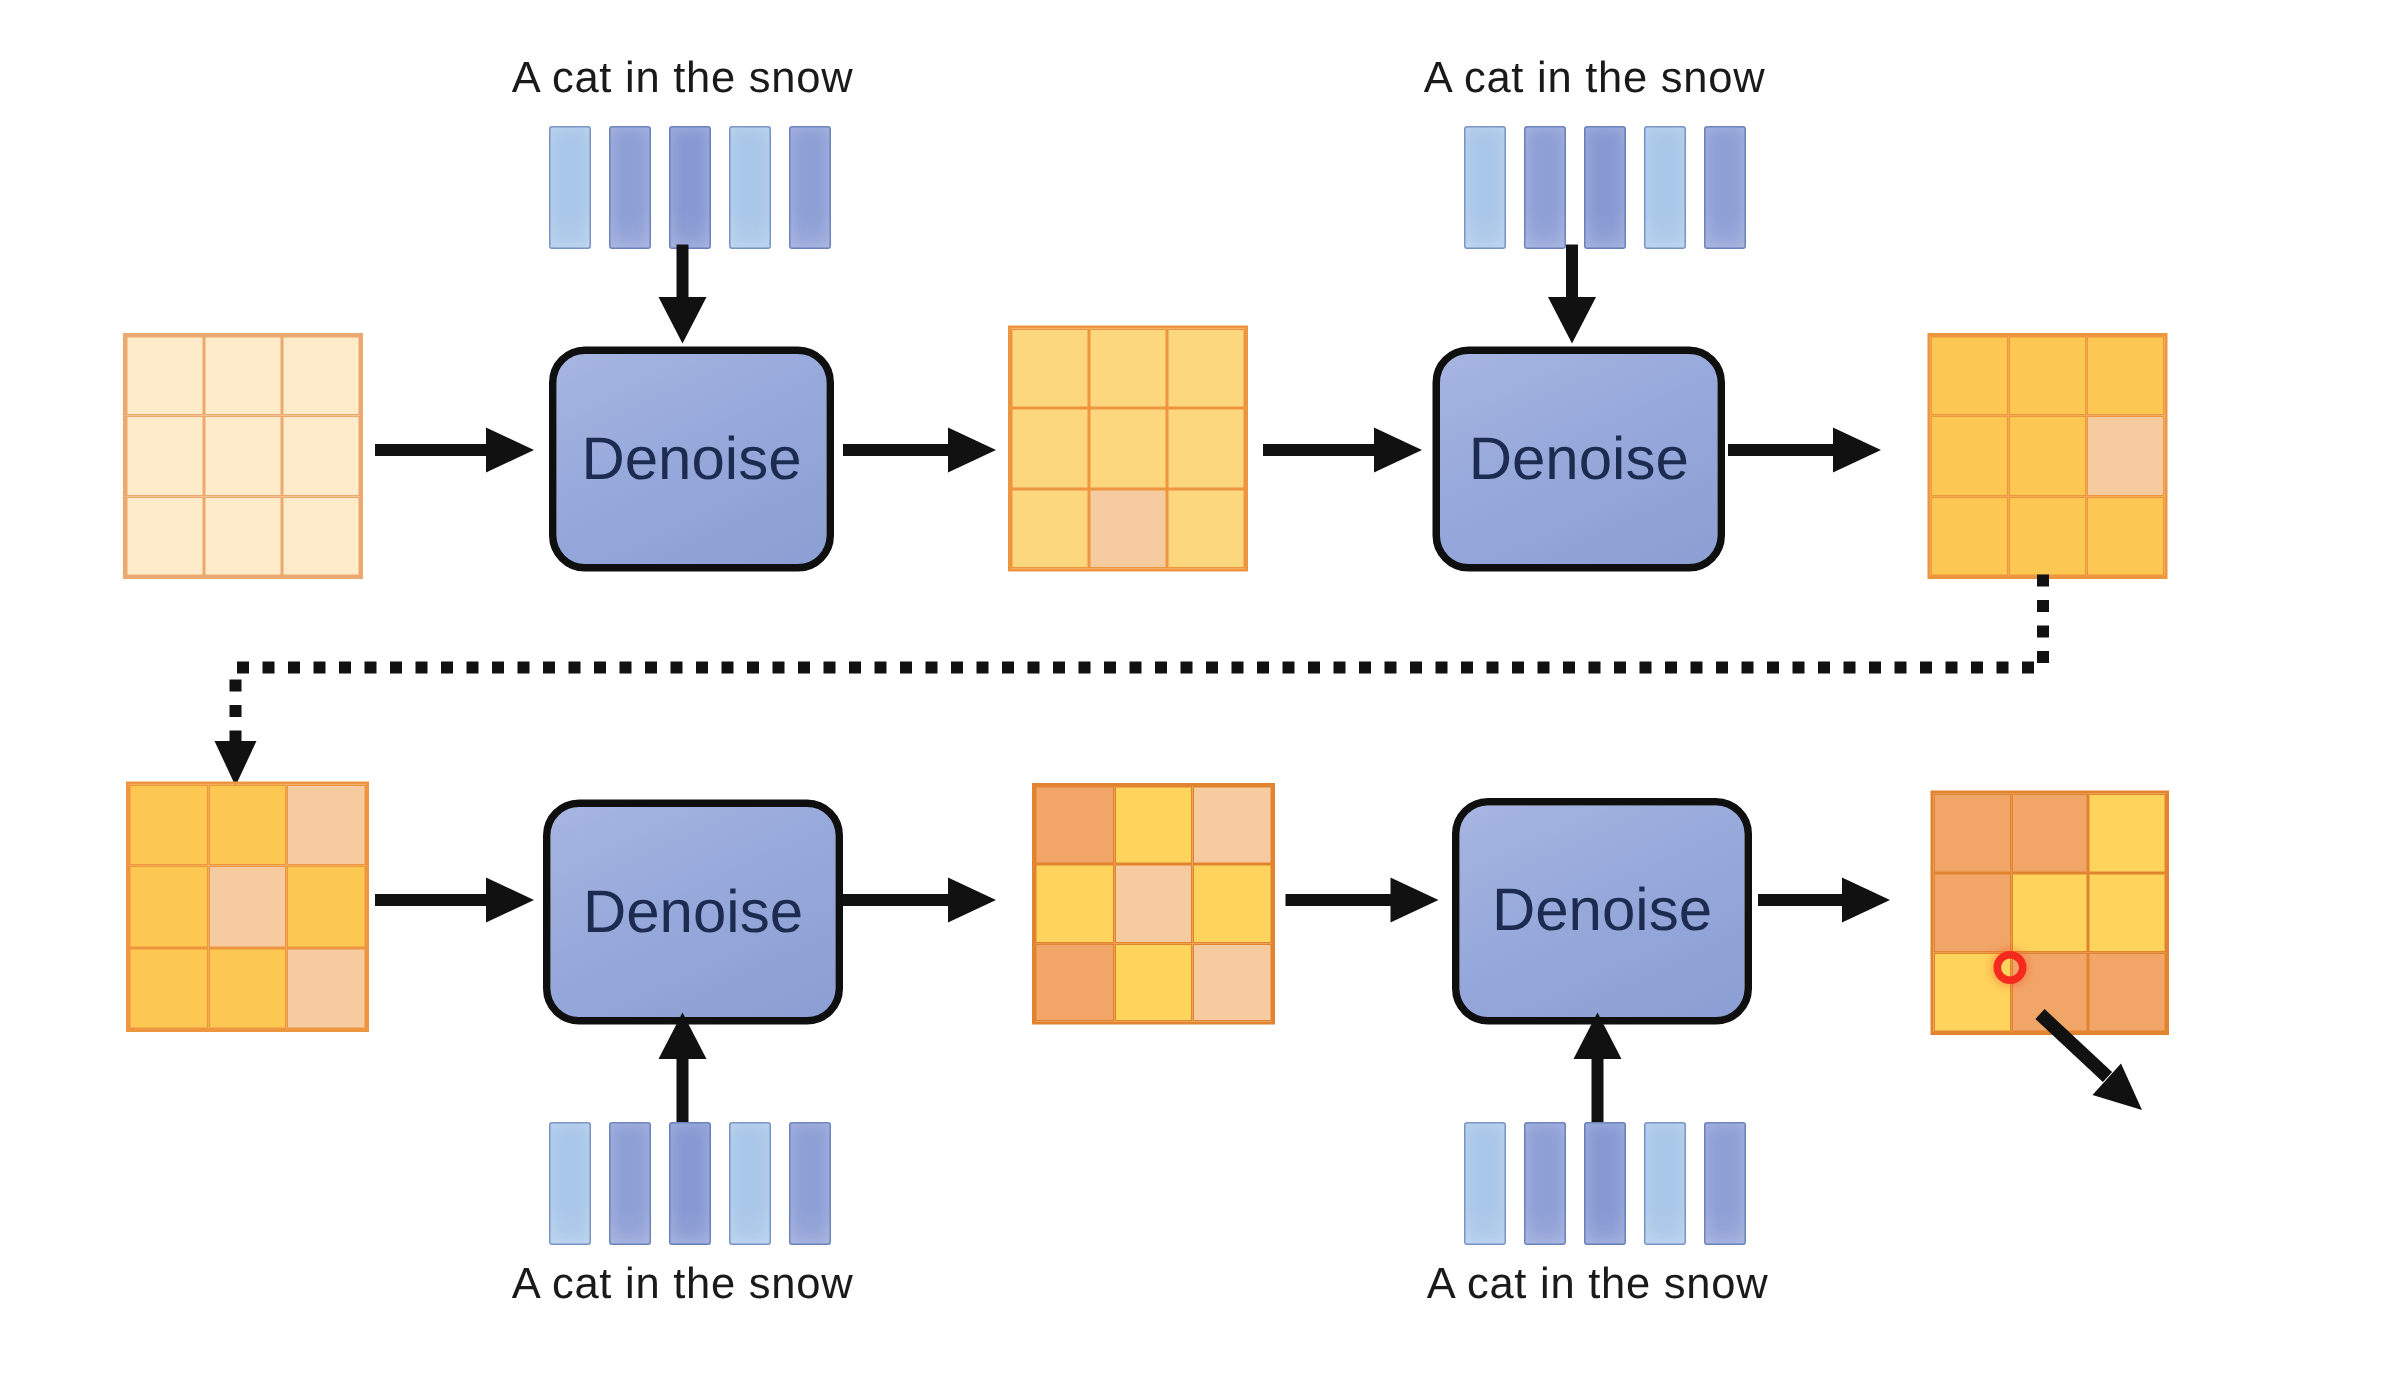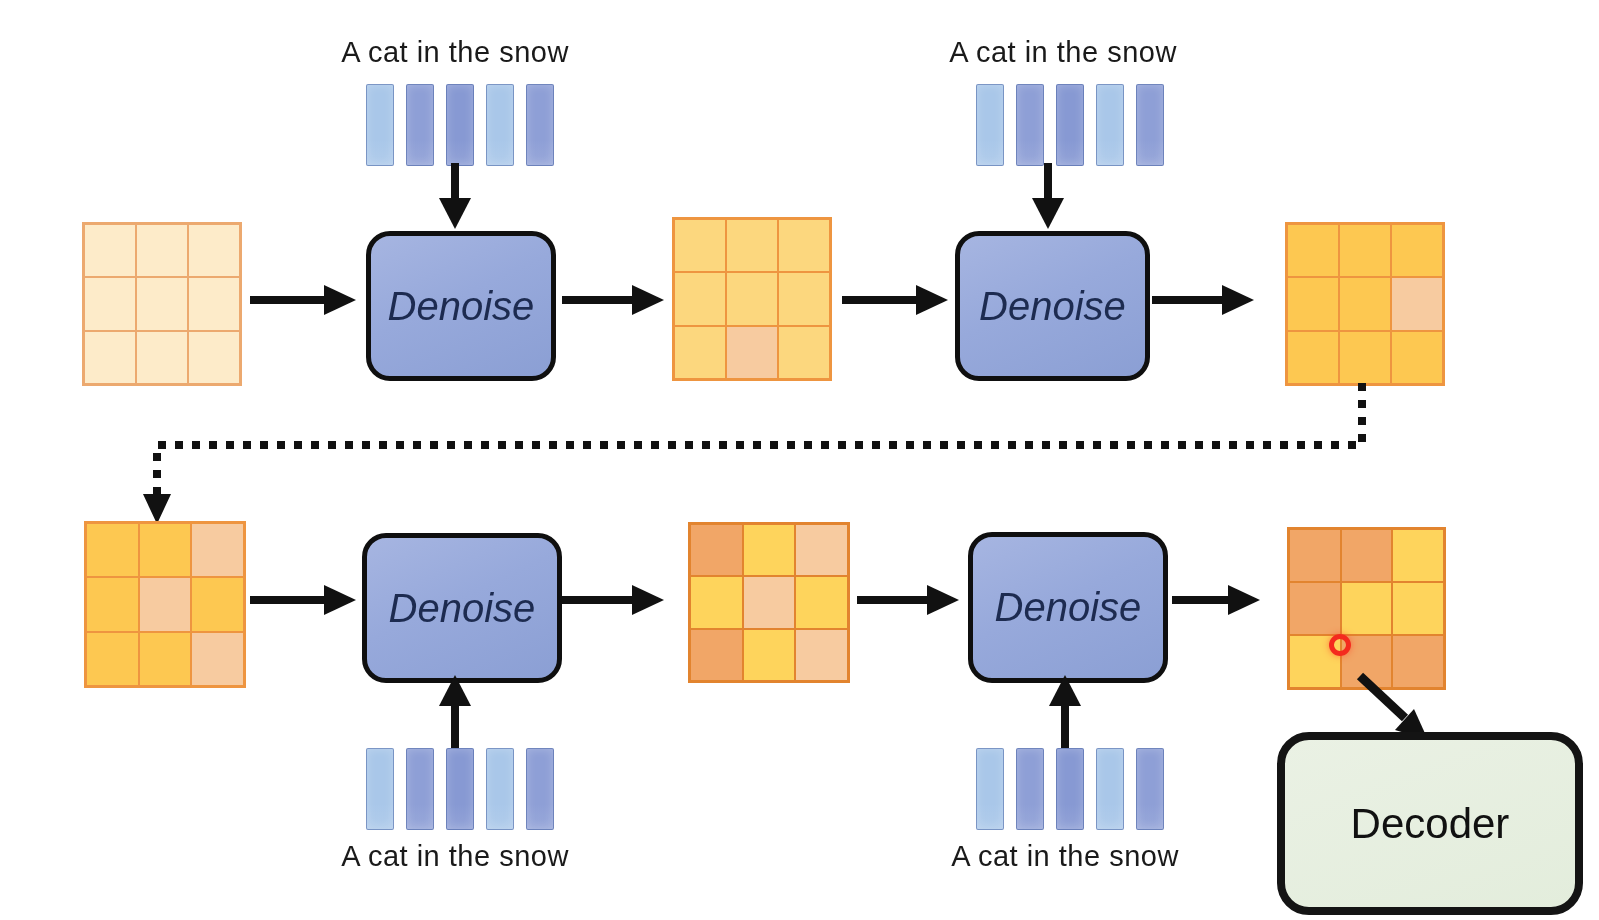--- a/index.html
+++ b/index.html
@@ -23,21 +23,21 @@
   .grid{
     position:absolute;display:grid;
     grid-template-columns:1fr 1fr 1fr;grid-template-rows:1fr 1fr 1fr;
   }
   .grid .cell{border:1.5px solid inherit;}
   
   .denoise{
     position:absolute;display:flex;align-items:center;justify-content:center;
     background:linear-gradient(155deg,#A6B5E1 0%,#97A9DB 45%,#8B9FD4 100%);
     border:5px solid #0f0f0f;border-radius:24px;
-    font-size:40px;color:#1d2b50;font-style:italic;
+    font-size:40px;color:#1d2b50;
   }
   
   .decoder{
     position:absolute;display:flex;align-items:center;justify-content:center;
     background:linear-gradient(160deg,#EAF1E4 0%,#E3EDDC 100%);
     border:8px solid #141414;border-radius:32px;
     font-size:42px;color:#111111;
   }
   .arrow-svg{position:absolute;overflow:visible;}
   .red-marker{
@@ -209,23 +209,20 @@
       <div class="cell" style="background: rgb(241, 166, 103); border: 1.5px solid rgb(226, 132, 47);"></div>
     </div>
 
   <div class="red-marker" style="left:1329px;top:634px;"></div>
 
   <svg class="arrow-svg" style="left:1350px;top:668px;" width="100" height="82">
     <line x1="10" y1="8" x2="55" y2="50" stroke="#111" stroke-width="9"></line>
     <polygon points="45,62 64,41 78,72" fill="#111"></polygon>
   </svg>
 
-  <div class="decoder" style="left:1277px;top:732px;width:290px;height:167px;">
-    <span>Decoder</span>
-  </div>
 
   <svg class="arrow-svg" style="left:435px;top:672px;" width="40" height="78">
     <polygon points="4,34 36,34 20,3" fill="#111"></polygon>
     <line x1="20" y1="30" x2="20" y2="76" stroke="#111" stroke-width="8"></line>
   </svg>
   <div class="tokens" style="left:366px;top:748px;">
       <div class="token-bar" style="background: linear-gradient(rgb(169, 199, 233) 0%, rgb(169, 199, 233) 70%, rgba(169, 199, 233, 0.9) 100%);"></div>
       <div class="token-bar" style="background: linear-gradient(rgb(142, 159, 214) 0%, rgb(142, 159, 214) 70%, rgba(142, 159, 214, 0.9) 100%);"></div>
       <div class="token-bar" style="background: linear-gradient(rgb(135, 153, 211) 0%, rgb(135, 153, 211) 70%, rgba(135, 153, 211, 0.9) 100%);"></div>
       <div class="token-bar" style="background: linear-gradient(rgb(169, 199, 233) 0%, rgb(169, 199, 233) 70%, rgba(169, 199, 233, 0.9) 100%);"></div>

